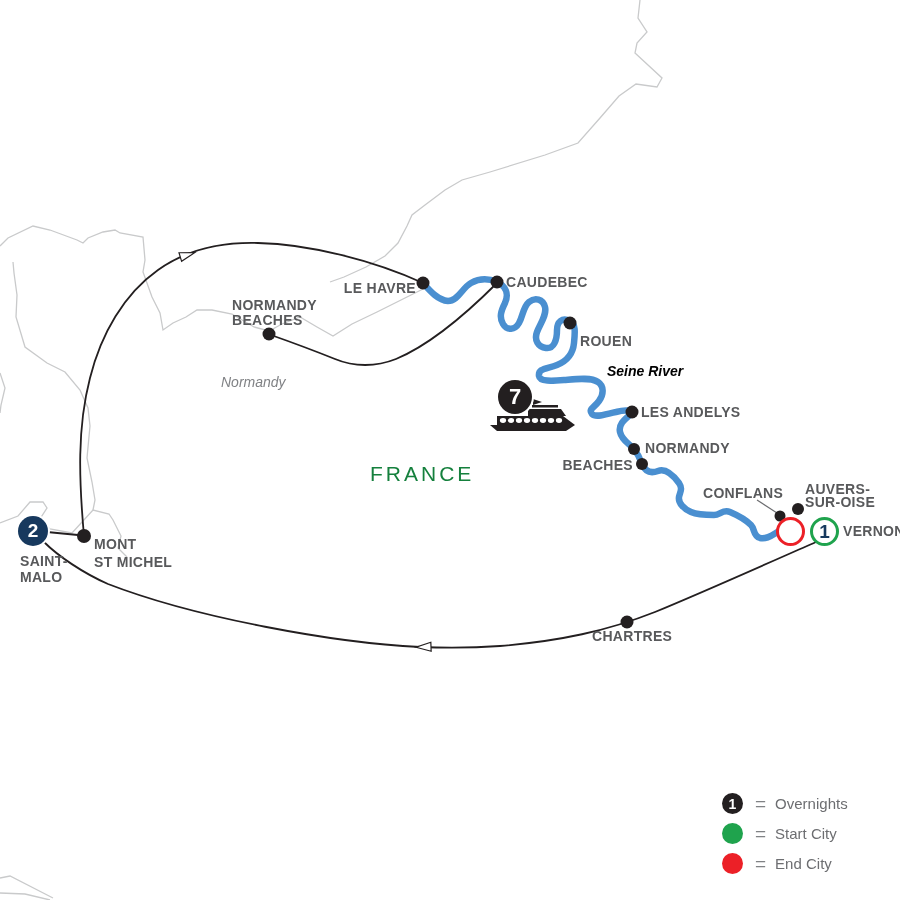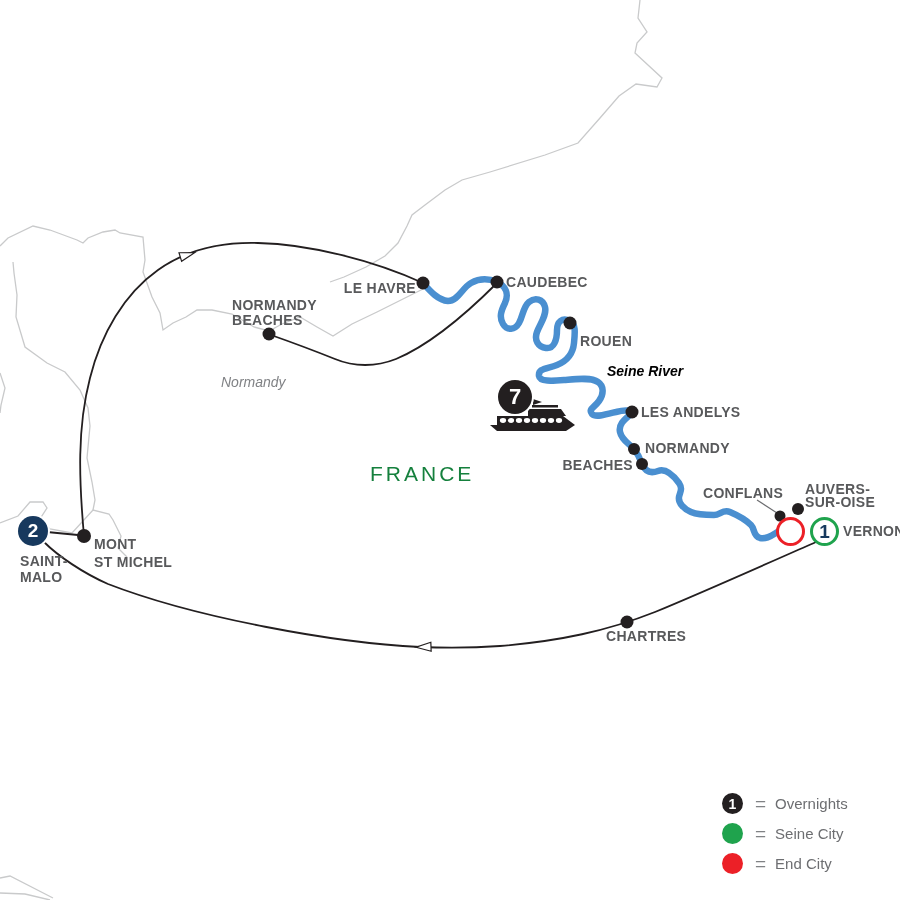--- a/index.html
+++ b/index.html
@@ -112,21 +112,21 @@
   <div class="city-label" style="left:580px;top:334px;">ROUEN</div>
   <div class="city-label" style="left:641px;top:405px;">LES ANDELYS</div>
   <div class="city-label" style="left:645px;top:441px;">NORMANDY</div>
   <div class="city-label" style="right:267px;top:458px;text-align:right;">BEACHES</div>
   <div class="city-label" style="left:703px;top:486px;">CONFLANS</div>
   <div class="city-label two-line" style="left:805px;top:483px;line-height:12.5px;">
     <div>AUVERS-</div>
     <div>SUR-OISE</div>
   </div>
   <div class="city-label" style="left:843px;top:524px;">VERNON</div>
-  <div class="city-label" style="left:606px;top:629px;">CHARTRES</div>
+  <div class="city-label" style="left:592px;top:629px;">CHARTRES</div>
   <div class="city-label two-line" style="left:94px;top:535px;line-height:18px;">
     <div>MONT</div>
     <div>ST MICHEL</div>
   </div>
   <div class="city-label two-line" style="left:20px;top:553px;line-height:16px;">
     <div>SAINT-</div>
     <div>MALO</div>
   </div>
   <div class="city-label two-line" style="left:232px;top:298px;line-height:15px;">
     <div>NORMANDY</div>
@@ -145,21 +145,21 @@
 
   <div class="legend">
     <div class="legend-row">
       <span class="legend-sym black">1</span>
       <span class="legend-eq">=</span>
       <span class="legend-label">Overnights</span>
     </div>
     <div class="legend-row">
       <span class="legend-sym green"></span>
       <span class="legend-eq">=</span>
-      <span class="legend-label">Seine City</span>
+      <span class="legend-label">Start City</span>
     </div>
     <div class="legend-row">
       <span class="legend-sym red"></span>
       <span class="legend-eq">=</span>
       <span class="legend-label">End City</span>
     </div>
   </div>
 
 </div>
 

